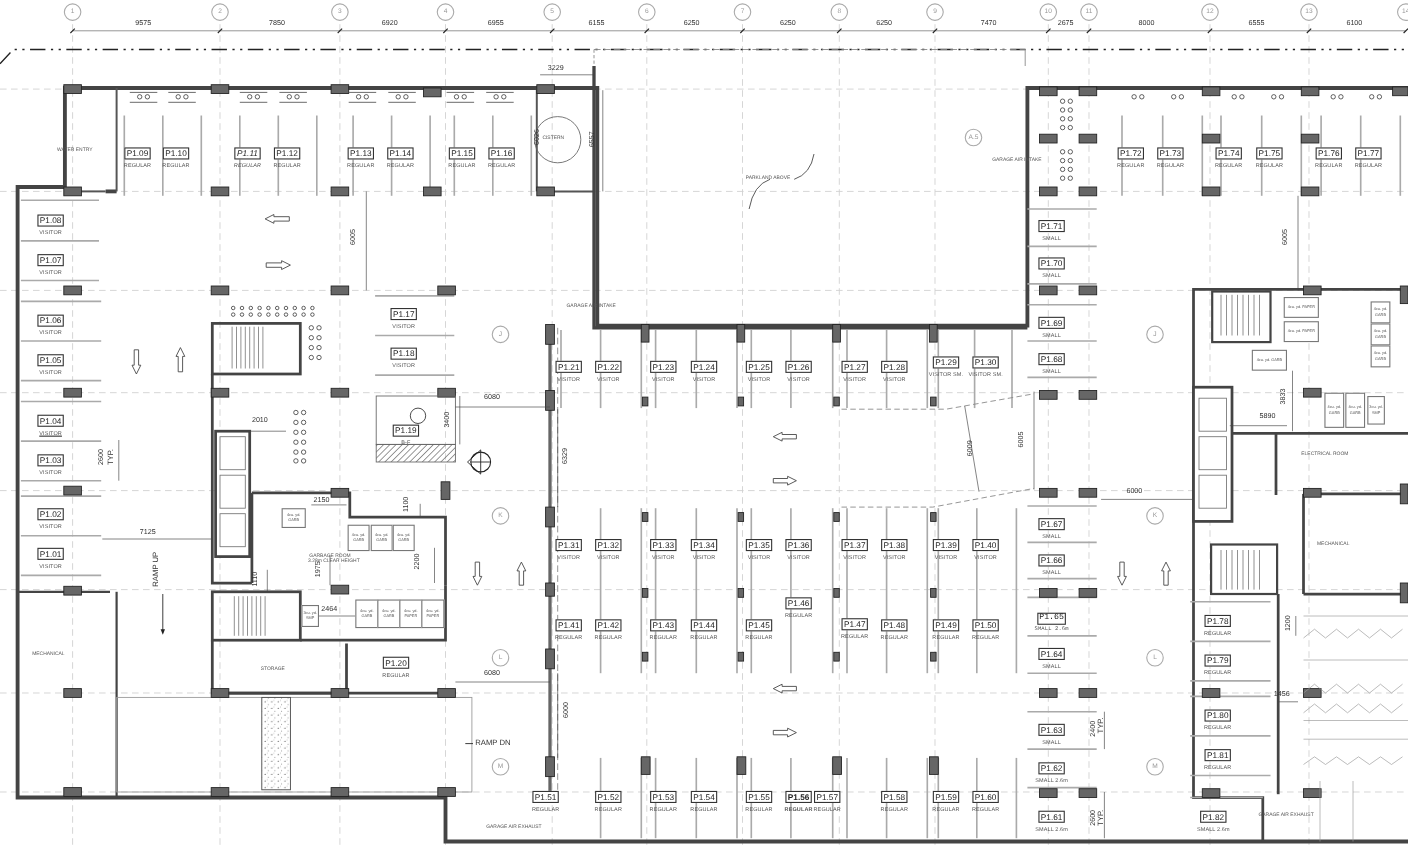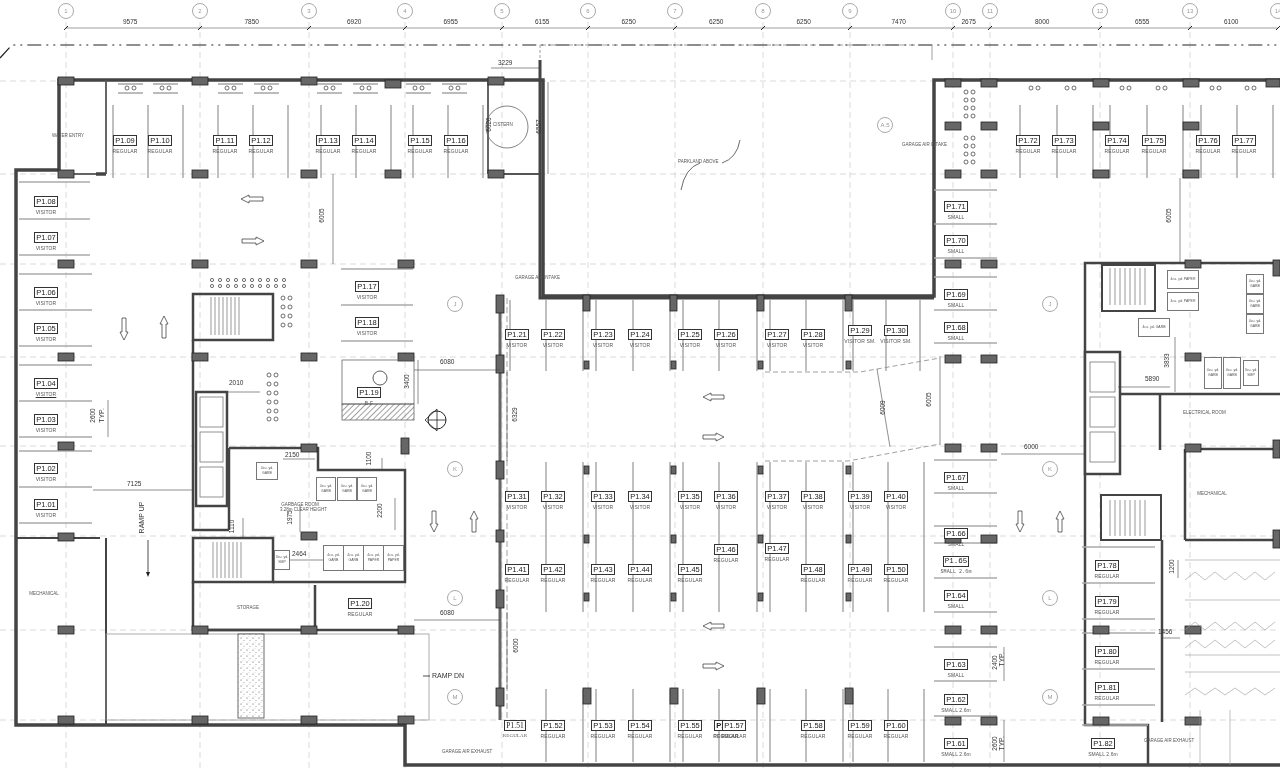--- a/index.html
+++ b/index.html
@@ -625,21 +625,21 @@
       <div class="stall" style="left: 24px; top: 493px;"><span class="id">P1.01</span><span class="tp">VISITOR</span></div>
       <div class="stall" style="left: 24px; top: 457px;"><span class="id">P1.02</span><span class="tp">VISITOR</span></div>
       <div class="stall" style="left: 24px; top: 408px;"><span class="id">P1.03</span><span class="tp">VISITOR</span></div>
       <div class="stall" style="left: 24px; top: 372px; text-decoration: underline;"><span class="id">P1.04</span><span class="tp">VISITOR</span></div>
       <div class="stall" style="left: 24px; top: 317px;"><span class="id">P1.05</span><span class="tp">VISITOR</span></div>
       <div class="stall" style="left: 24px; top: 281px;"><span class="id">P1.06</span><span class="tp">VISITOR</span></div>
       <div class="stall" style="left: 24px; top: 226px;"><span class="id">P1.07</span><span class="tp">VISITOR</span></div>
       <div class="stall" style="left: 24px; top: 190px;"><span class="id">P1.08</span><span class="tp">VISITOR</span></div>
       <div class="stall" style="left: 103px; top: 129px;"><span class="id">P1.09</span><span class="tp">REGULAR</span></div>
       <div class="stall" style="left: 138px; top: 129px;"><span class="id">P1.10</span><span class="tp">REGULAR</span></div>
-      <div class="stall" style="left: 203px; top: 129px;"><span class="id">P1.11</span><span class="tp">REGULAR</span></div>
+      <div class="stall" style="left: 203px; top: 129px; font-style: italic;"><span class="id">P1.11</span><span class="tp">REGULAR</span></div>
       <div class="stall" style="left: 239px; top: 129px;"><span class="id">P1.12</span><span class="tp">REGULAR</span></div>
       <div class="stall" style="left: 306px; top: 129px;"><span class="id">P1.13</span><span class="tp">REGULAR</span></div>
       <div class="stall" style="left: 342px; top: 129px;"><span class="id">P1.14</span><span class="tp">REGULAR</span></div>
       <div class="stall" style="left: 398px; top: 129px;"><span class="id">P1.15</span><span class="tp">REGULAR</span></div>
       <div class="stall" style="left: 434px; top: 129px;"><span class="id">P1.16</span><span class="tp">REGULAR</span></div>
       <div class="stall" style="left: 345px; top: 275px;"><span class="id">P1.17</span><span class="tp">VISITOR</span></div>
       <div class="stall" style="left: 345px; top: 311px;"><span class="id">P1.18</span><span class="tp">VISITOR</span></div>
       <div class="stall" style="left: 347px; top: 381px;"><span class="id">P1.19</span><span class="tp">B-F</span></div>
       <div class="stall" style="left: 338px; top: 592px;"><span class="id">P1.20</span><span class="tp">REGULAR</span></div>
       <div class="stall" style="left: 495px; top: 323px;"><span class="id">P1.21</span><span class="tp">VISITOR</span></div>
@@ -661,40 +661,40 @@
       <div class="stall" style="left: 755px; top: 485px;"><span class="id">P1.37</span><span class="tp">VISITOR</span></div>
       <div class="stall" style="left: 791px; top: 485px;"><span class="id">P1.38</span><span class="tp">VISITOR</span></div>
       <div class="stall" style="left: 838px; top: 485px;"><span class="id">P1.39</span><span class="tp">VISITOR</span></div>
       <div class="stall" style="left: 874px; top: 485px;"><span class="id">P1.40</span><span class="tp">VISITOR</span></div>
       <div class="stall" style="left: 495px; top: 558px;"><span class="id">P1.41</span><span class="tp">REGULAR</span></div>
       <div class="stall" style="left: 531px; top: 558px;"><span class="id">P1.42</span><span class="tp">REGULAR</span></div>
       <div class="stall" style="left: 581px; top: 558px;"><span class="id">P1.43</span><span class="tp">REGULAR</span></div>
       <div class="stall" style="left: 618px; top: 558px;"><span class="id">P1.44</span><span class="tp">REGULAR</span></div>
       <div class="stall" style="left: 668px; top: 558px;"><span class="id">P1.45</span><span class="tp">REGULAR</span></div>
       <div class="stall" style="left: 704px; top: 538px;"><span class="id">P1.46</span><span class="tp">REGULAR</span></div>
-      <div class="stall" style="left: 755px; top: 537px;"><span class="id">P1.47</span><span class="tp">REGULAR</span></div>
+      <div class="stall" style="left: 755px; top: 557px;"><span class="id">P1.47</span><span class="tp">REGULAR</span></div>
       <div class="stall" style="left: 791px; top: 558px;"><span class="id">P1.48</span><span class="tp">REGULAR</span></div>
       <div class="stall" style="left: 838px; top: 558px;"><span class="id">P1.49</span><span class="tp">REGULAR</span></div>
       <div class="stall" style="left: 874px; top: 558px;"><span class="id">P1.50</span><span class="tp">REGULAR</span></div>
-      <div class="stall" style="left: 493px; top: 714px; font-family: Liberation Serif, serif;"><span class="id">P1.51</span><span class="tp">REGULAR</span></div>
+      <div class="stall" style="left: 474px; top: 714px;"><span class="id">P1.51</span><span class="tp">REGULAR</span></div>
       <div class="stall" style="left: 531px; top: 714px;"><span class="id">P1.52</span><span class="tp">REGULAR</span></div>
       <div class="stall" style="left: 581px; top: 714px;"><span class="id">P1.53</span><span class="tp">REGULAR</span></div>
       <div class="stall" style="left: 618px; top: 714px;"><span class="id">P1.54</span><span class="tp">REGULAR</span></div>
       <div class="stall" style="left: 668px; top: 714px;"><span class="id">P1.55</span><span class="tp">REGULAR</span></div>
       <div class="stall" style="left: 704px; top: 714px; font-weight: bold;"><span class="id">P1.56</span><span class="tp">REGULAR</span></div>
-      <div class="stall" style="left: 712px; top: 714px;"><span class="id">P1.57</span><span class="tp">REGULAR</span></div>
+      <div class="stall" style="left: 730px; top: 714px;"><span class="id">P1.57</span><span class="tp">REGULAR</span></div>
       <div class="stall" style="left: 791px; top: 714px;"><span class="id">P1.58</span><span class="tp">REGULAR</span></div>
       <div class="stall" style="left: 838px; top: 714px;"><span class="id">P1.59</span><span class="tp">REGULAR</span></div>
       <div class="stall" style="left: 874px; top: 714px;"><span class="id">P1.60</span><span class="tp">REGULAR</span></div>
       <div class="stall" style="left: 934px; top: 732px;"><span class="id">P1.61</span><span class="tp">SMALL 2.6m</span></div>
       <div class="stall" style="left: 934px; top: 688px;"><span class="id">P1.62</span><span class="tp">SMALL 2.6m</span></div>
       <div class="stall" style="left: 934px; top: 653px;"><span class="id">P1.63</span><span class="tp">SMALL</span></div>
       <div class="stall" style="left: 934px; top: 584px;"><span class="id">P1.64</span><span class="tp">SMALL</span></div>
       <div class="stall" style="left: 934px; top: 550px; font-family: Liberation Mono, monospace;"><span class="id">P1.65</span><span class="tp">SMALL 2.6m</span></div>
-      <div class="stall" style="left: 934px; top: 499px; margin-top: 23px;"><span class="id">P1.66</span><span class="tp">SMALL</span></div>
+      <div class="stall" style="left: 934px; top: 499px;"><span class="id">P1.66</span><span class="tp">SMALL</span></div>
       <div class="stall" style="left: 934px; top: 466px;"><span class="id">P1.67</span><span class="tp">SMALL</span></div>
       <div class="stall" style="left: 934px; top: 316px;"><span class="id">P1.68</span><span class="tp">SMALL</span></div>
       <div class="stall" style="left: 934px; top: 283px;"><span class="id">P1.69</span><span class="tp">SMALL</span></div>
       <div class="stall" style="left: 934px; top: 229px;"><span class="id">P1.70</span><span class="tp">SMALL</span></div>
       <div class="stall" style="left: 934px; top: 195px;"><span class="id">P1.71</span><span class="tp">SMALL</span></div>
       <div class="stall" style="left: 1006px; top: 129px;"><span class="id">P1.72</span><span class="tp">REGULAR</span></div>
       <div class="stall" style="left: 1042px; top: 129px;"><span class="id">P1.73</span><span class="tp">REGULAR</span></div>
       <div class="stall" style="left: 1095px; top: 129px;"><span class="id">P1.74</span><span class="tp">REGULAR</span></div>
       <div class="stall" style="left: 1132px; top: 129px;"><span class="id">P1.75</span><span class="tp">REGULAR</span></div>
       <div class="stall" style="left: 1186px; top: 129px;"><span class="id">P1.76</span><span class="tp">REGULAR</span></div>

